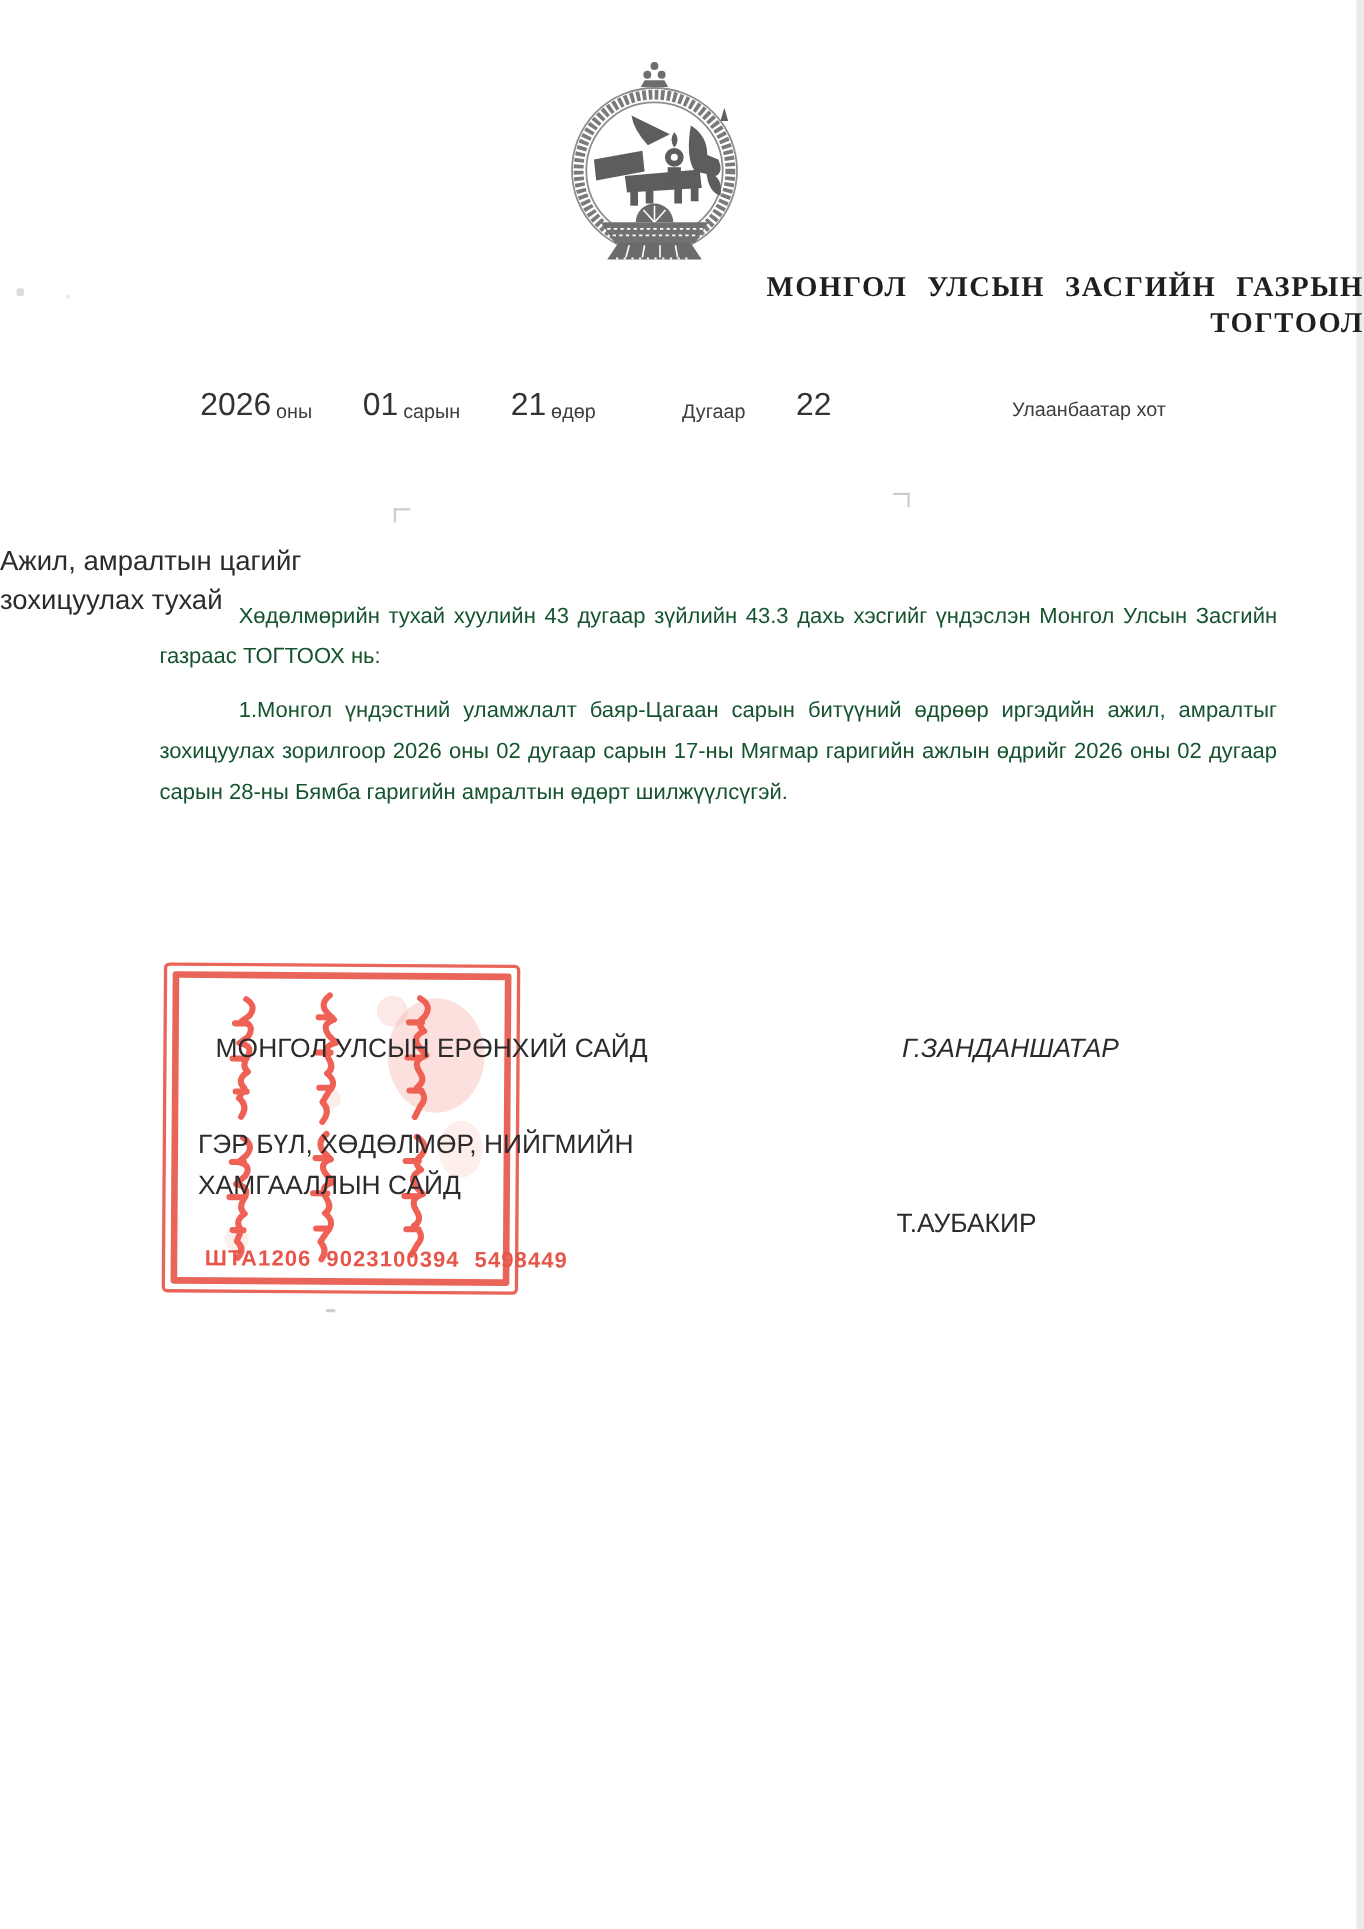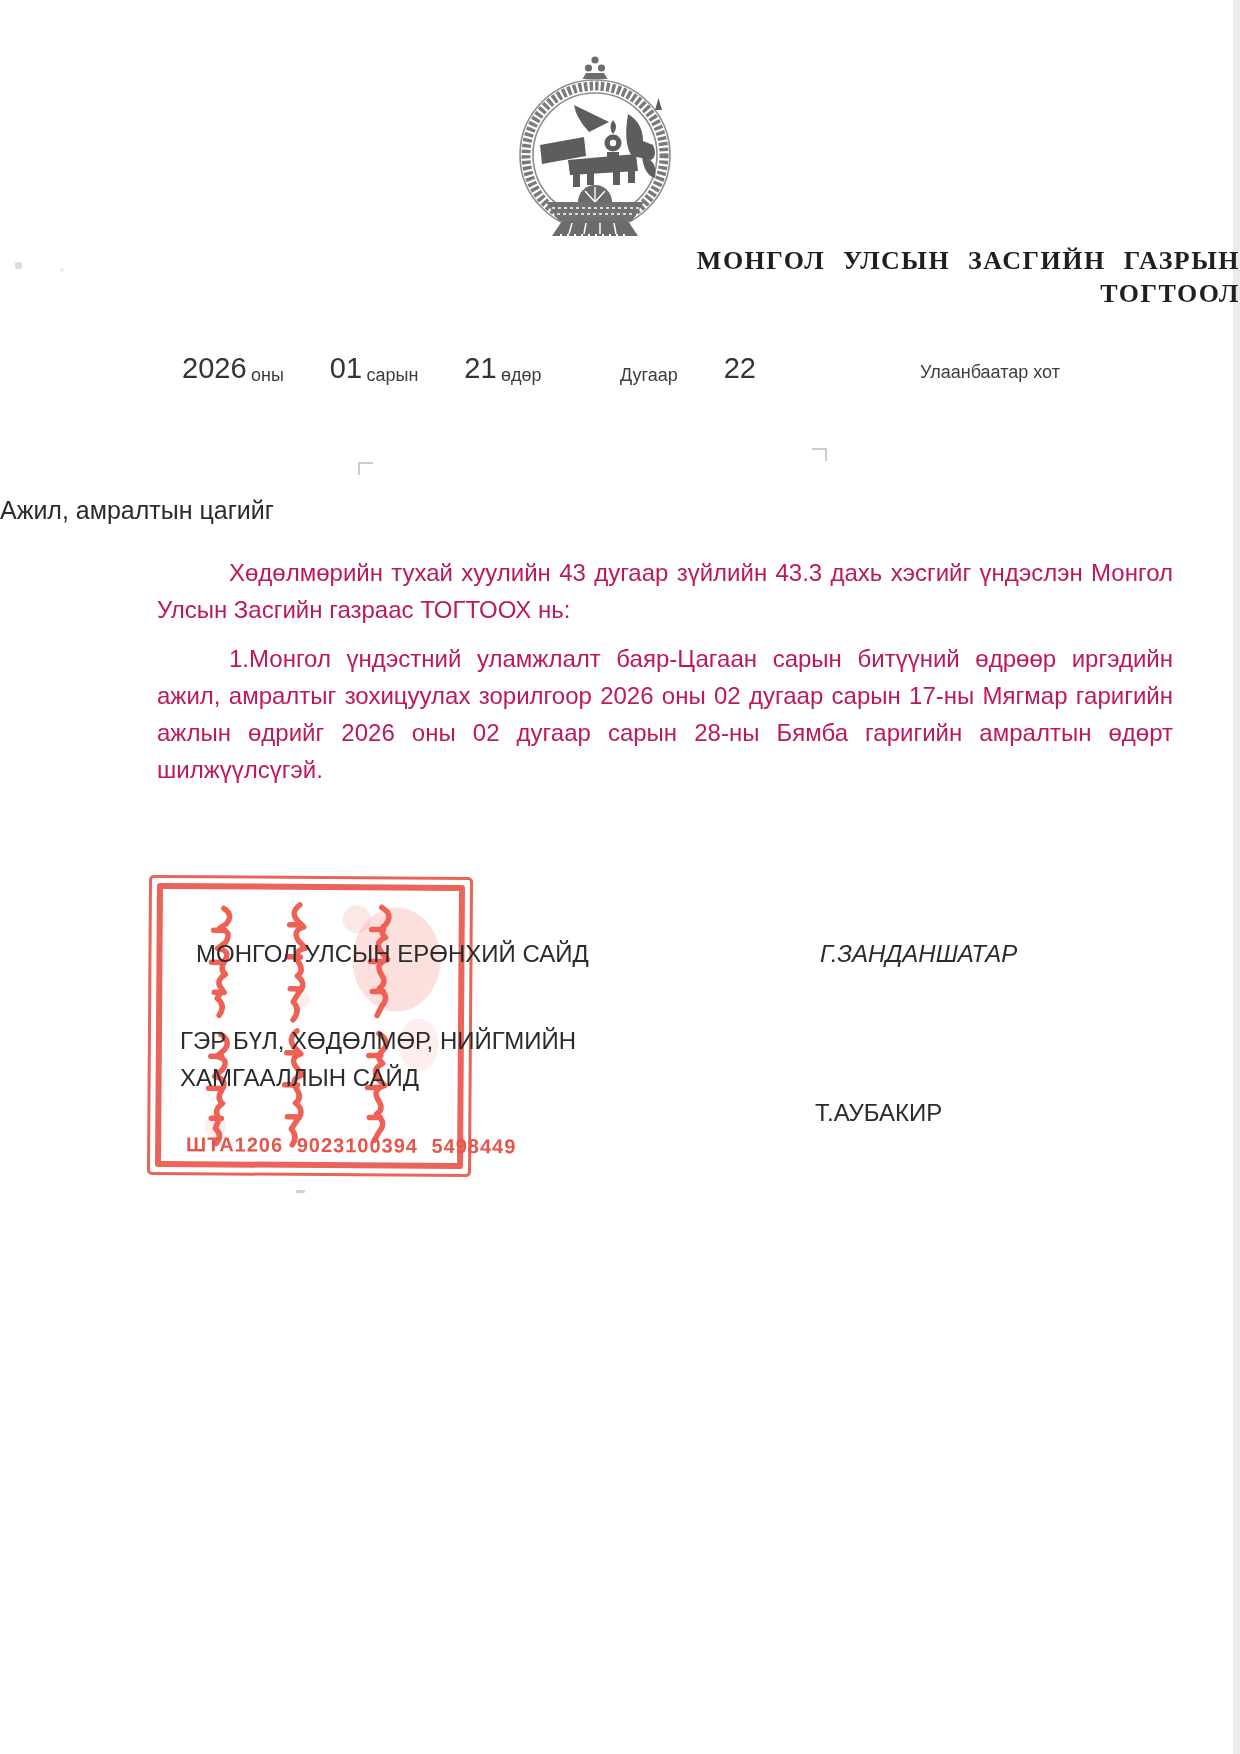--- a/index.html
+++ b/index.html
@@ -30,22 +30,22 @@
   .crop-mark{position:absolute;width:13px;height:11px;}
   .crop-mark.left{left:358px;top:462px;border-left:2px solid #cdcdcd;border-top:2px solid #cdcdcd;}
   .crop-mark.right{left:812px;top:448px;border-right:2px solid #cdcdcd;border-top:2px solid #cdcdcd;}
 
   .doc-title{
     position:absolute;top:452px;left:0;width:1240px;text-align:left;
     font-size:25px;line-height:36px;color:#2b2b2b;margin-top:40px;
   }
 
   .para{
-    position:absolute;left:145px;width:1016px;margin:12px;
-    font-size:24px;line-height:37px;text-align:justify;text-indent:72px;color:#be185d;
+    position:absolute;left:145px;width:1016px;margin:0;
+    font-size:20px;line-height:37px;text-align:justify;text-indent:72px;color:#14532d;
   }
   .para.preamble{top:542px;}
   .para.clause1{top:628px;}
   .para.clause2{top:786px;}
 
   .stamp{
     position:absolute;left:148px;top:876px;width:318px;height:294px;
     border:3px solid #e8574b;border-radius:5px;transform:rotate(0.4deg);
     z-index:2;opacity:0.92;
   }
@@ -161,20 +161,21 @@
     <span class="dategroup right">
       <span class="lbl" style="top:0;">Улаанбаатар хот</span>
     </span>
   </div>
 
   <div class="crop-mark left"></div>
   <div class="crop-mark right"></div>
 
   <div class="doc-title">
     <div>Ажил, амралтын цагийг</div>
+    <div>зохицуулах тухай</div>
   </div>
 
   <p class="para preamble">Хөдөлмөрийн тухай хуулийн 43 дугаар зүйлийн 43.3 дахь хэсгийг үндэслэн Монгол Улсын Засгийн газраас ТОГТООХ нь:</p>
   <p class="para clause1">1.Монгол үндэстний уламжлалт баяр-Цагаан сарын битүүний өдрөөр иргэдийн ажил, амралтыг зохицуулах зорилгоор 2026 оны 02 дугаар сарын 17-ны Мягмар гаригийн ажлын өдрийг 2026 оны 02 дугаар сарын 28-ны Бямба гаригийн амралтын өдөрт шилжүүлсүгэй.</p>
 
   <div class="stamp">
     <div class="stamp-inner"></div>
     <svg class="stamp-script" width="318" height="294" viewBox="0 0 318 294">
 
       <g fill="#f2867c">

